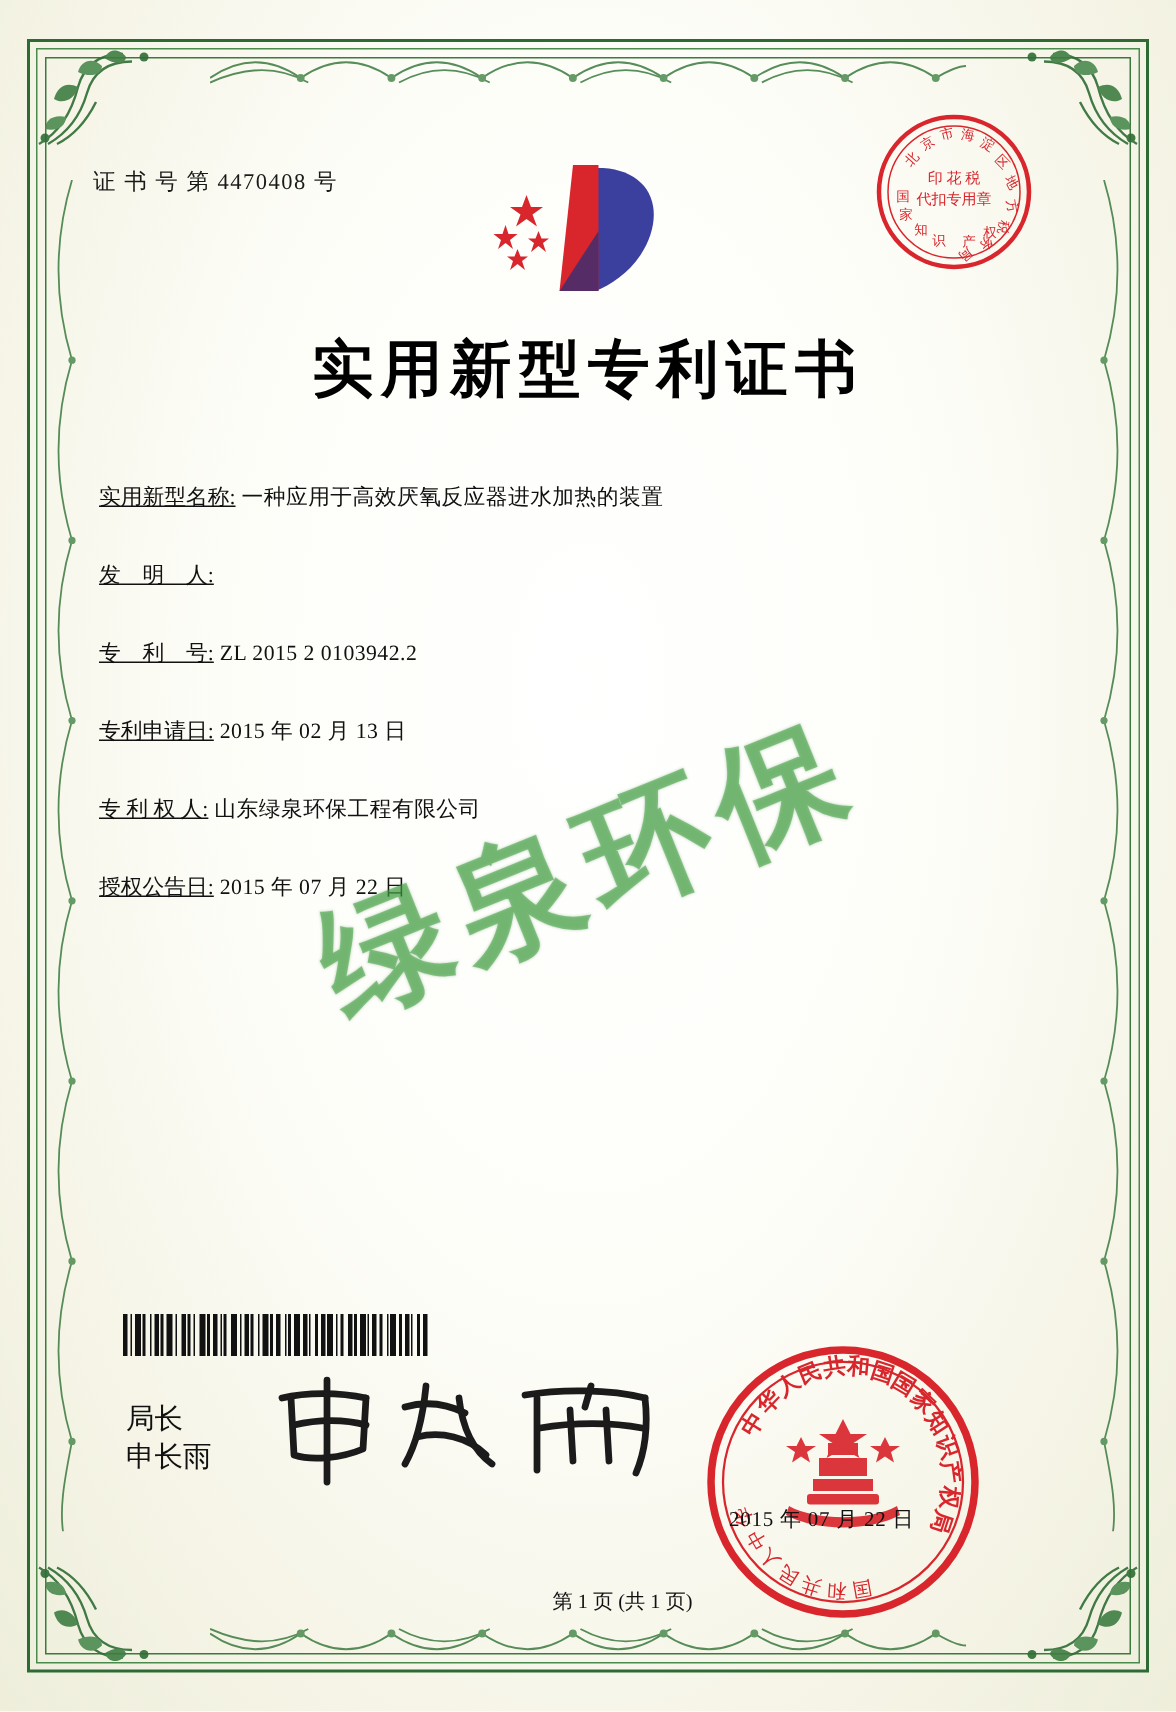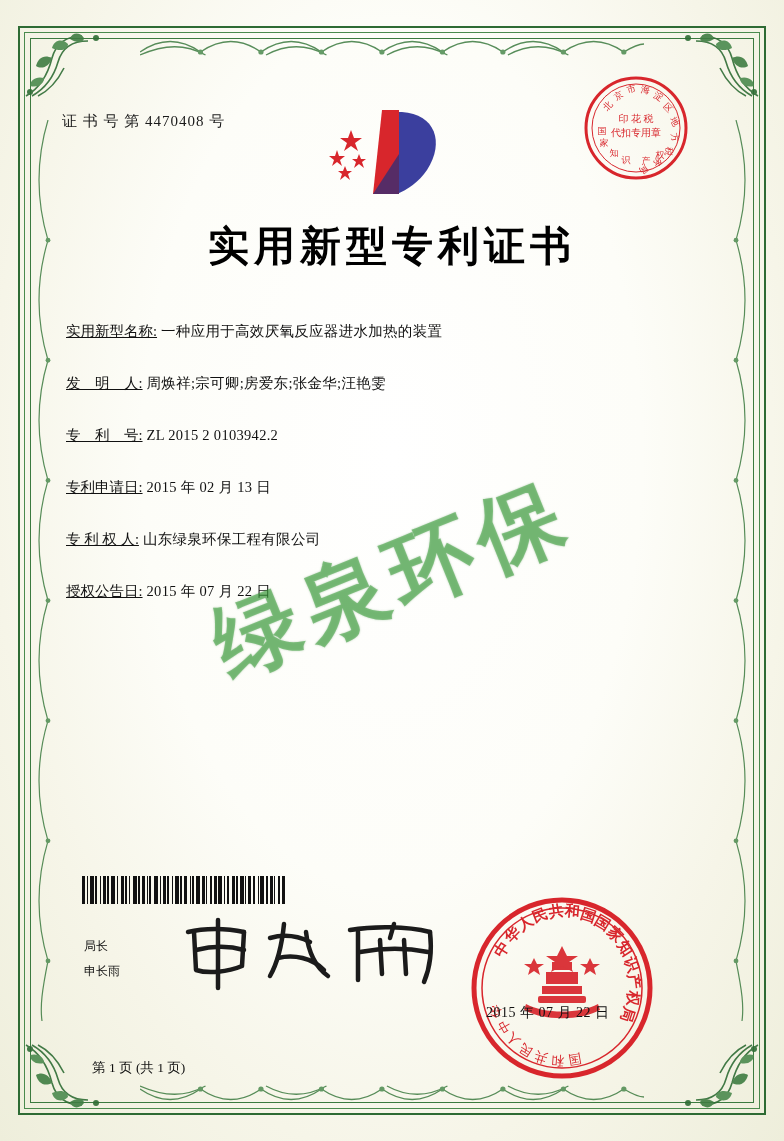--- a/index.html
+++ b/index.html
@@ -144,21 +144,21 @@
     width: 228px; height: 28px;
     display: flex;
     align-items: stretch;
   }
   .barcode i { display: block; background: #111; }
 
   
   .sig-block {
     position: absolute;
     left: 38px; top: 880px;
-    font-size: 12px;
+    font-size: 19px;
     line-height: 25px;
     color: #111;
   }
   .sig-hand {
     position: absolute;
     left: 128px; top: 860px;
     width: 290px; height: 80px;
   }
   .sig-hand svg { width: 100%; height: 100%; display: block; }
 
@@ -174,20 +174,21 @@
     position: absolute;
     left: 440px; top: 950px;
     font-size: 14px;
     color: #111;
     letter-spacing: .5px;
   }
 
   .page-no {
     position: absolute;
     left: 0; right: 0; bottom: 10px;
+    text-align: center;
     font-size: 13.5px;
     color: #111;
     padding-left: 46px;
   }
 
   
   .watermark {
     position: absolute;
     left: 50%; top: 580px;
     transform: translate(-50%,-50%) rotate(-22deg);
@@ -397,21 +398,20 @@
 
     <div class="main-title">实用新型专利证书</div>
 
     <div class="fields">
       <div class="field-row">
         <span class="field-label">实用新型名称:</span>
         <span class="field-value">一种应用于高效厌氧反应器进水加热的装置</span>
       </div>
       <div class="field-row">
         <span class="field-label">发　明　人:</span>
-        <span class="field-value">周焕祥;宗可卿;房爱东;张金华;汪艳雯</span>
       </div>
       <div class="field-row">
         <span class="field-label">专　利　号:</span>
         <span class="field-value">ZL 2015 2 0103942.2</span>
       </div>
       <div class="field-row">
         <span class="field-label">专利申请日:</span>
         <span class="field-value">2015 年 02 月 13 日</span>
       </div>
       <div class="field-row">

